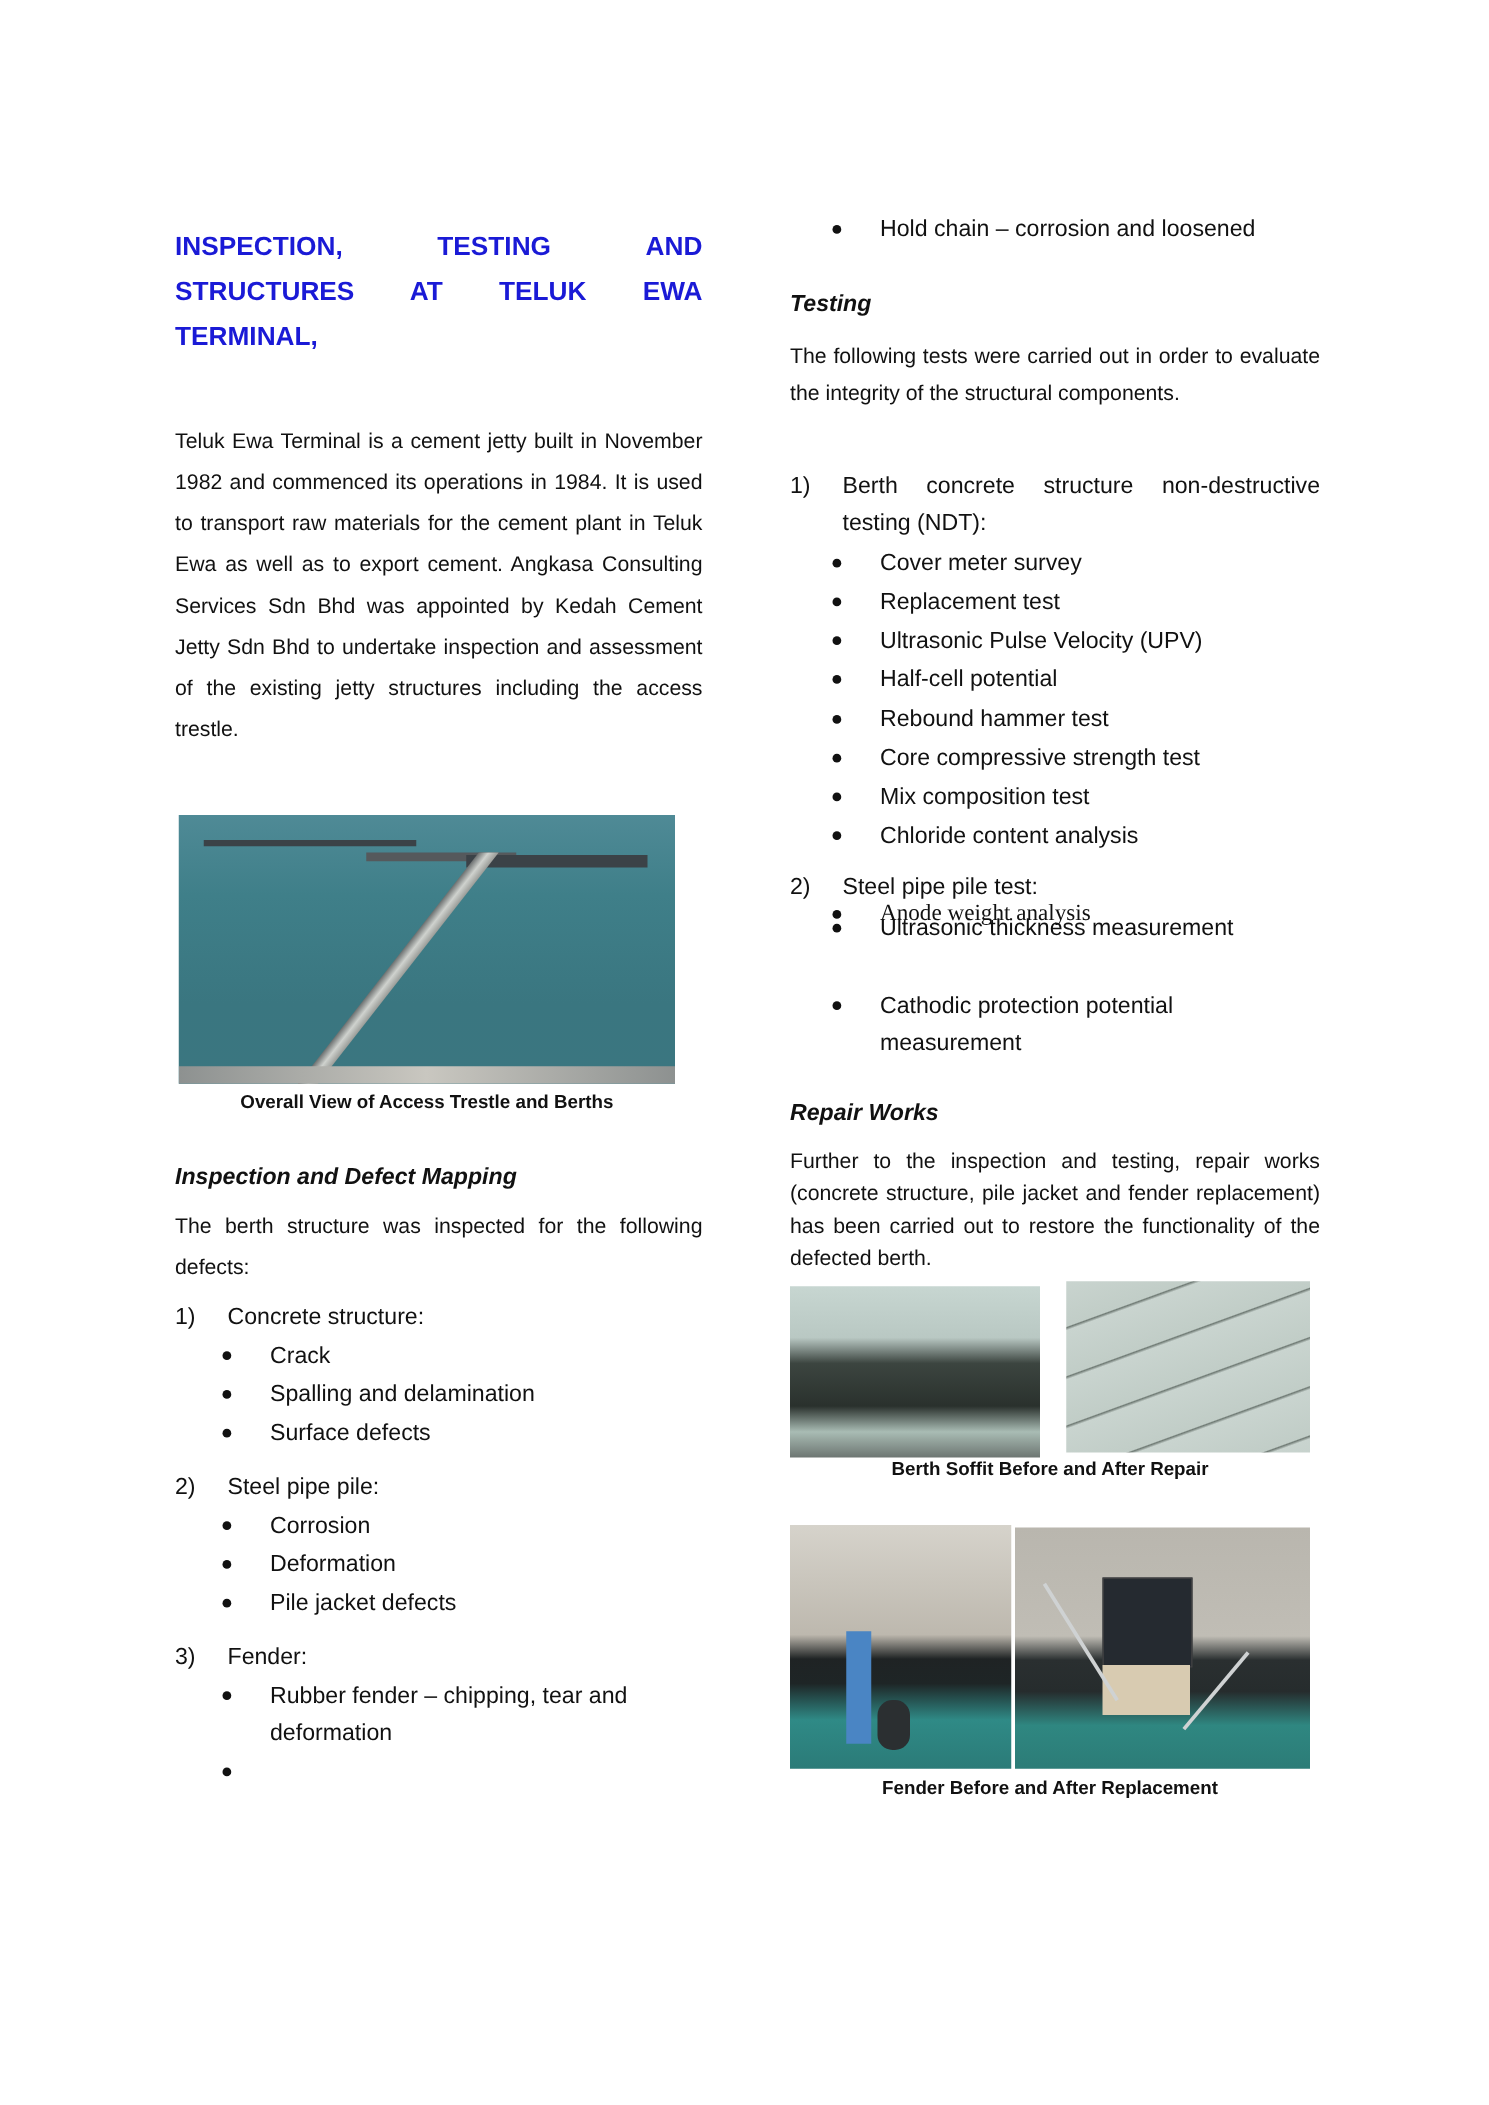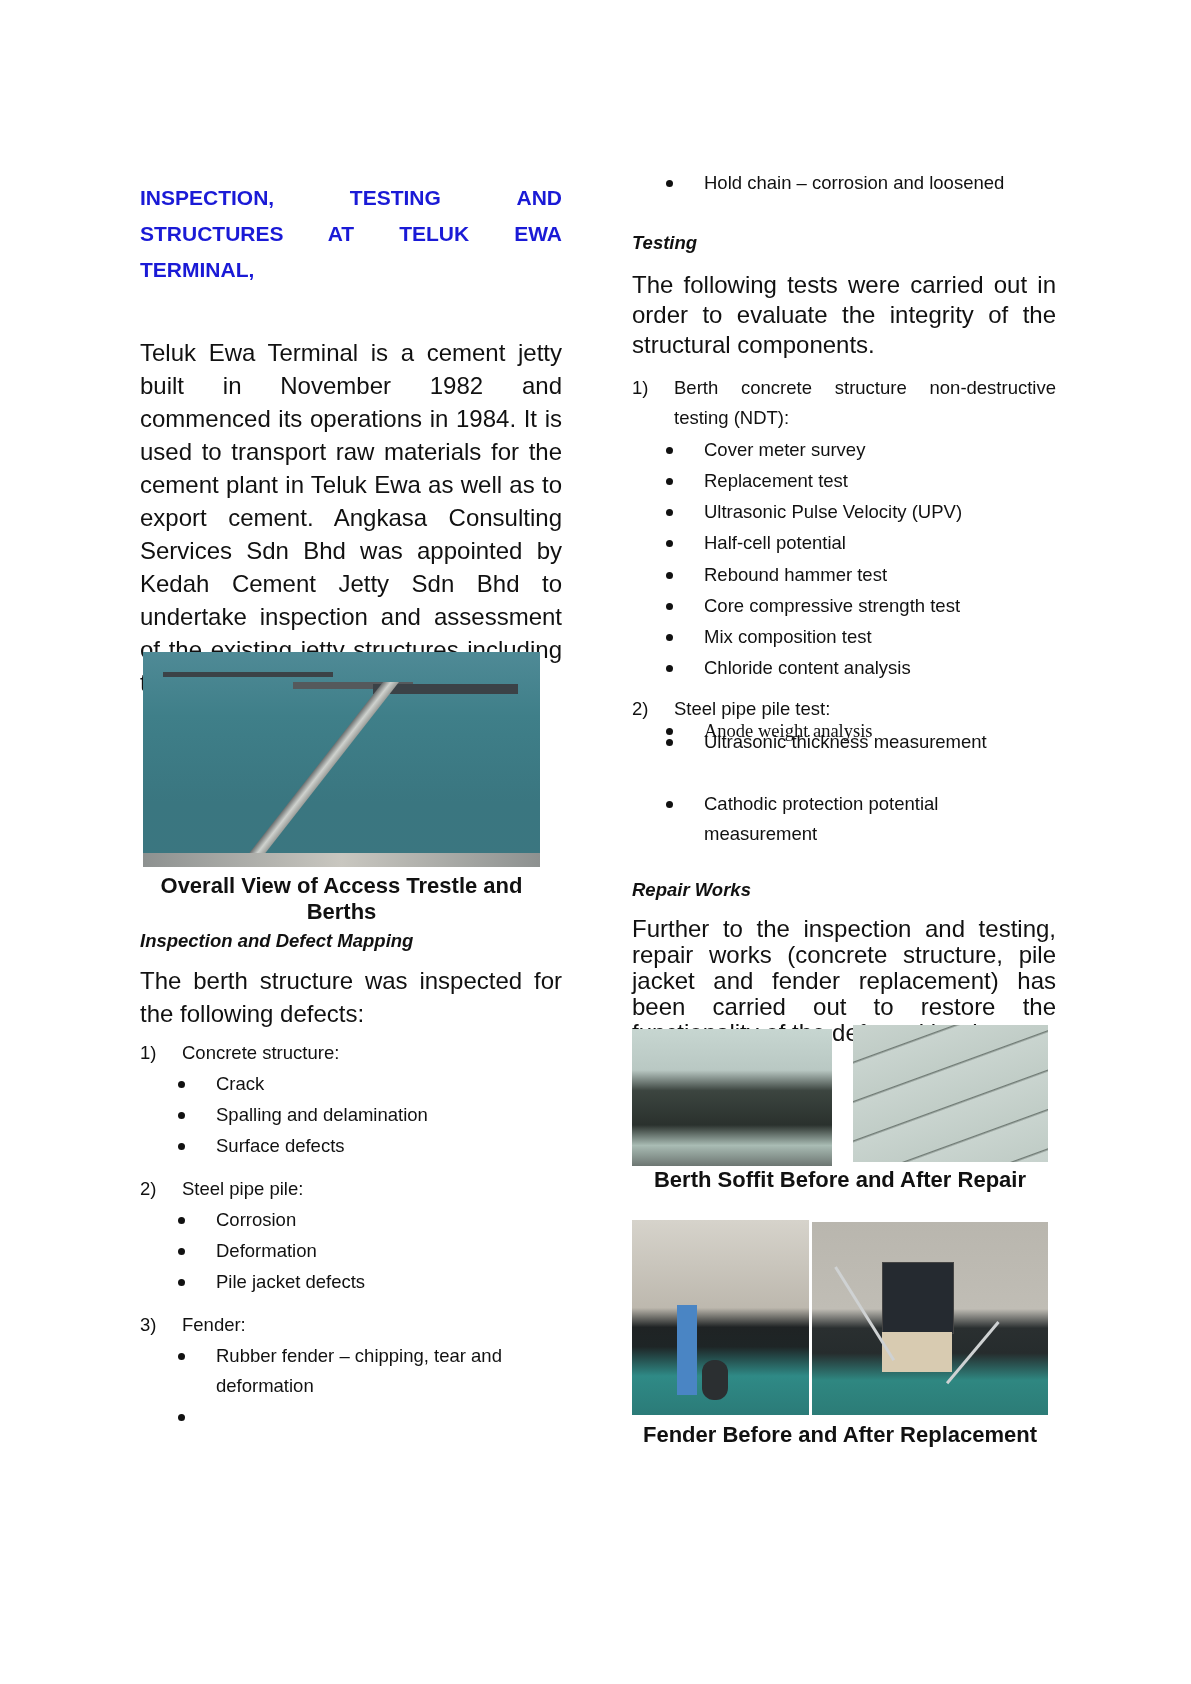--- a/index.html
+++ b/index.html
@@ -3,24 +3,24 @@
 <meta charset="utf-8">
 <style>
   html, body { margin: 0; padding: 0; background: #ffffff; }
   body { width: 1191px; height: 1684px; position: relative; overflow: hidden;
          font-family: "Liberation Sans", "DejaVu Sans", sans-serif; color: #111; }
   .title { position: absolute; top: 180px; left: 140px; width: 422px;
            color: #1a1ad6; font-weight: bold; font-size: 21px; line-height: 36px;
            text-align: justify; text-align-last: left; margin: 0; }
   .title .l1 { display: flex; justify-content: space-between; }
   .title .l2 { display: flex; justify-content: space-between; }
-  .para { position: absolute; font-size: 24px; line-height: 33px; text-align: justify; margin: 0; }
+  .para { position: absolute; font-size: 17px; line-height: 33px; text-align: justify; margin: 0; }
   .para.tight { line-height: 26px; }
   .heading { position: absolute; font-size: 18.5px; font-weight: bold; font-style: italic; margin: 0; }
-  .caption { position: absolute; font-size: 22px; font-weight: bold; text-align: center; margin: 0; }
+  .caption { position: absolute; font-size: 15px; font-weight: bold; text-align: center; margin: 0; }
   .numitem { position: absolute; font-size: 18.5px; line-height: 30px; }
   .numitem .num { position: absolute; left: 0; top: 0; }
   .numitem .txt { position: absolute; left: 42px; top: 0; text-align: justify; }
   .bul { position: absolute; font-size: 18.5px; line-height: 30px; }
   .bul .dot { position: absolute; left: 0; top: 12px; width: 7px; height: 7px; border-radius: 50%; background: #111; }
   .bul .txt { position: absolute; left: 38px; top: 0; }
   .photo { position: absolute; overflow: hidden; }
   
   .aerial { background: linear-gradient(180deg, #4f8a96 0%, #3f7f89 30%, #3a7680 70%, #3b7680 100%); }
   .aerial .berth { position: absolute; height: 8px; background: #3b4247; }

